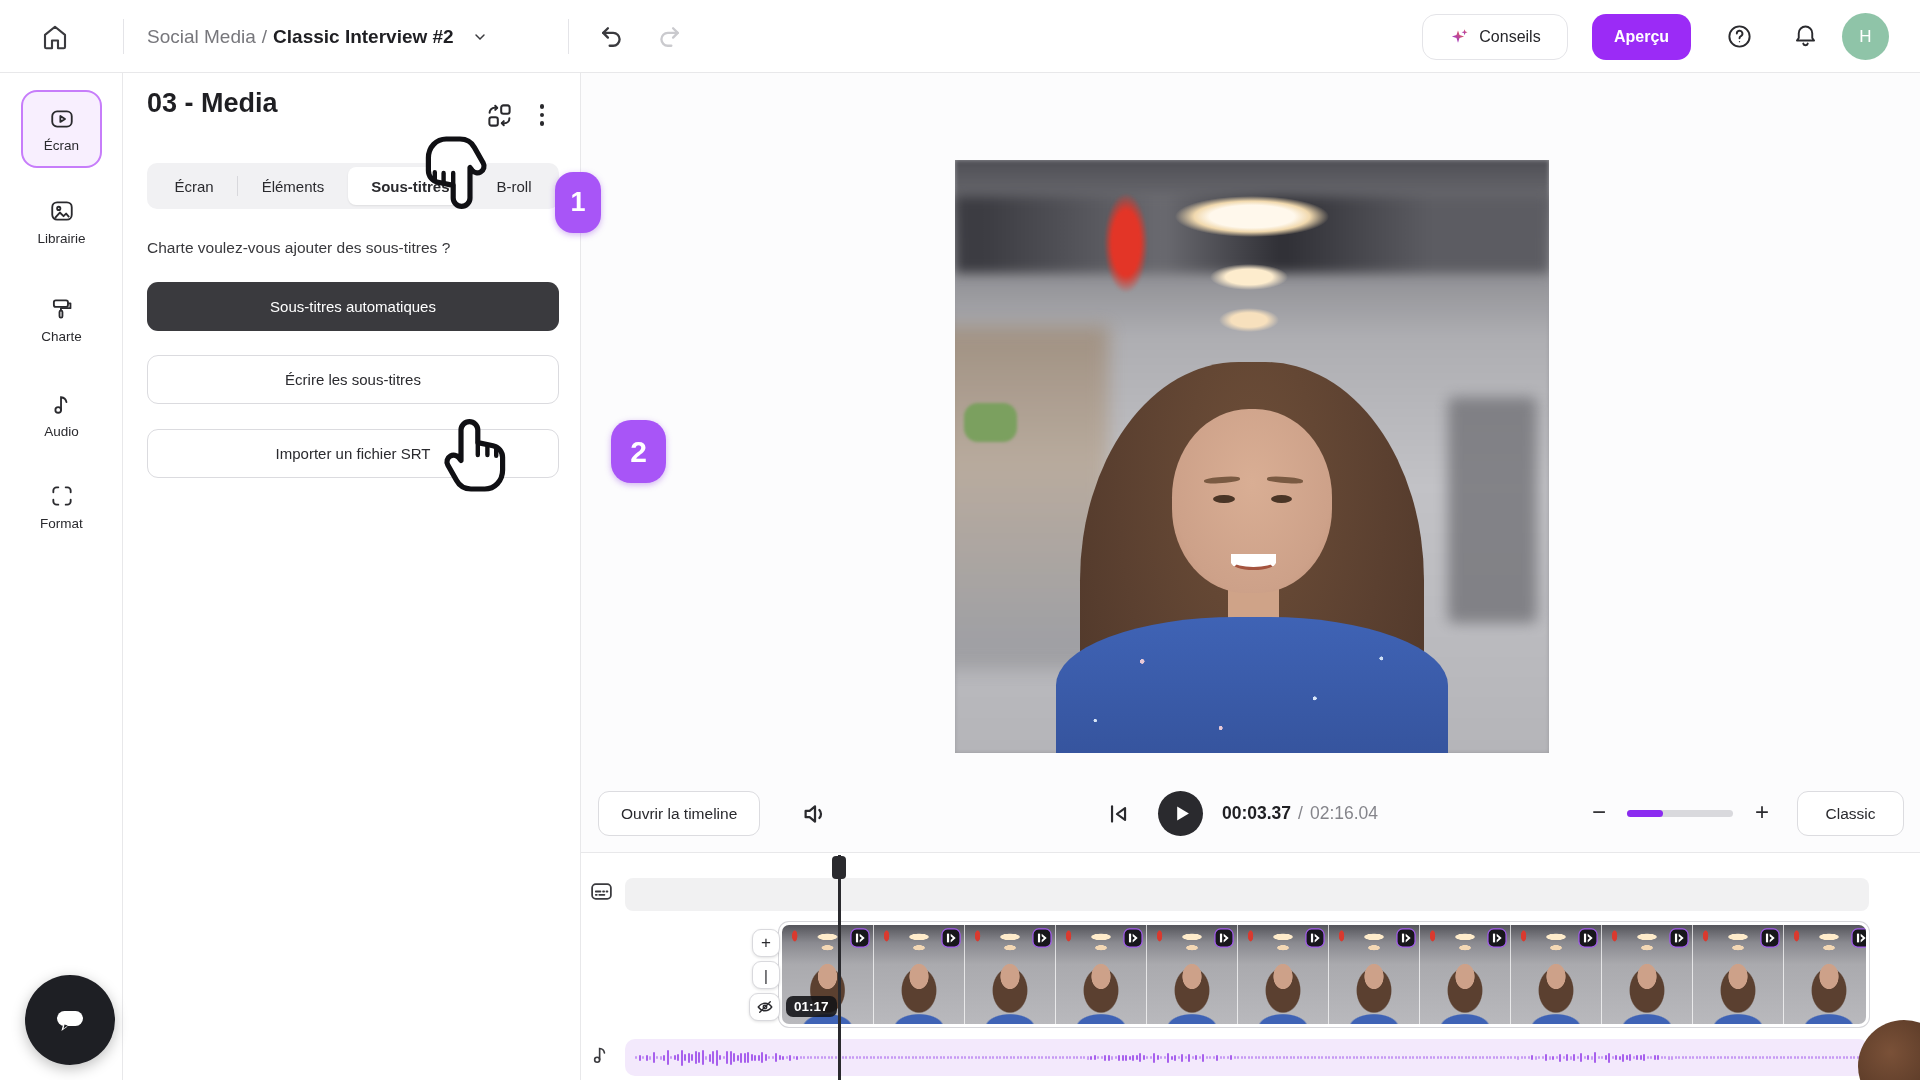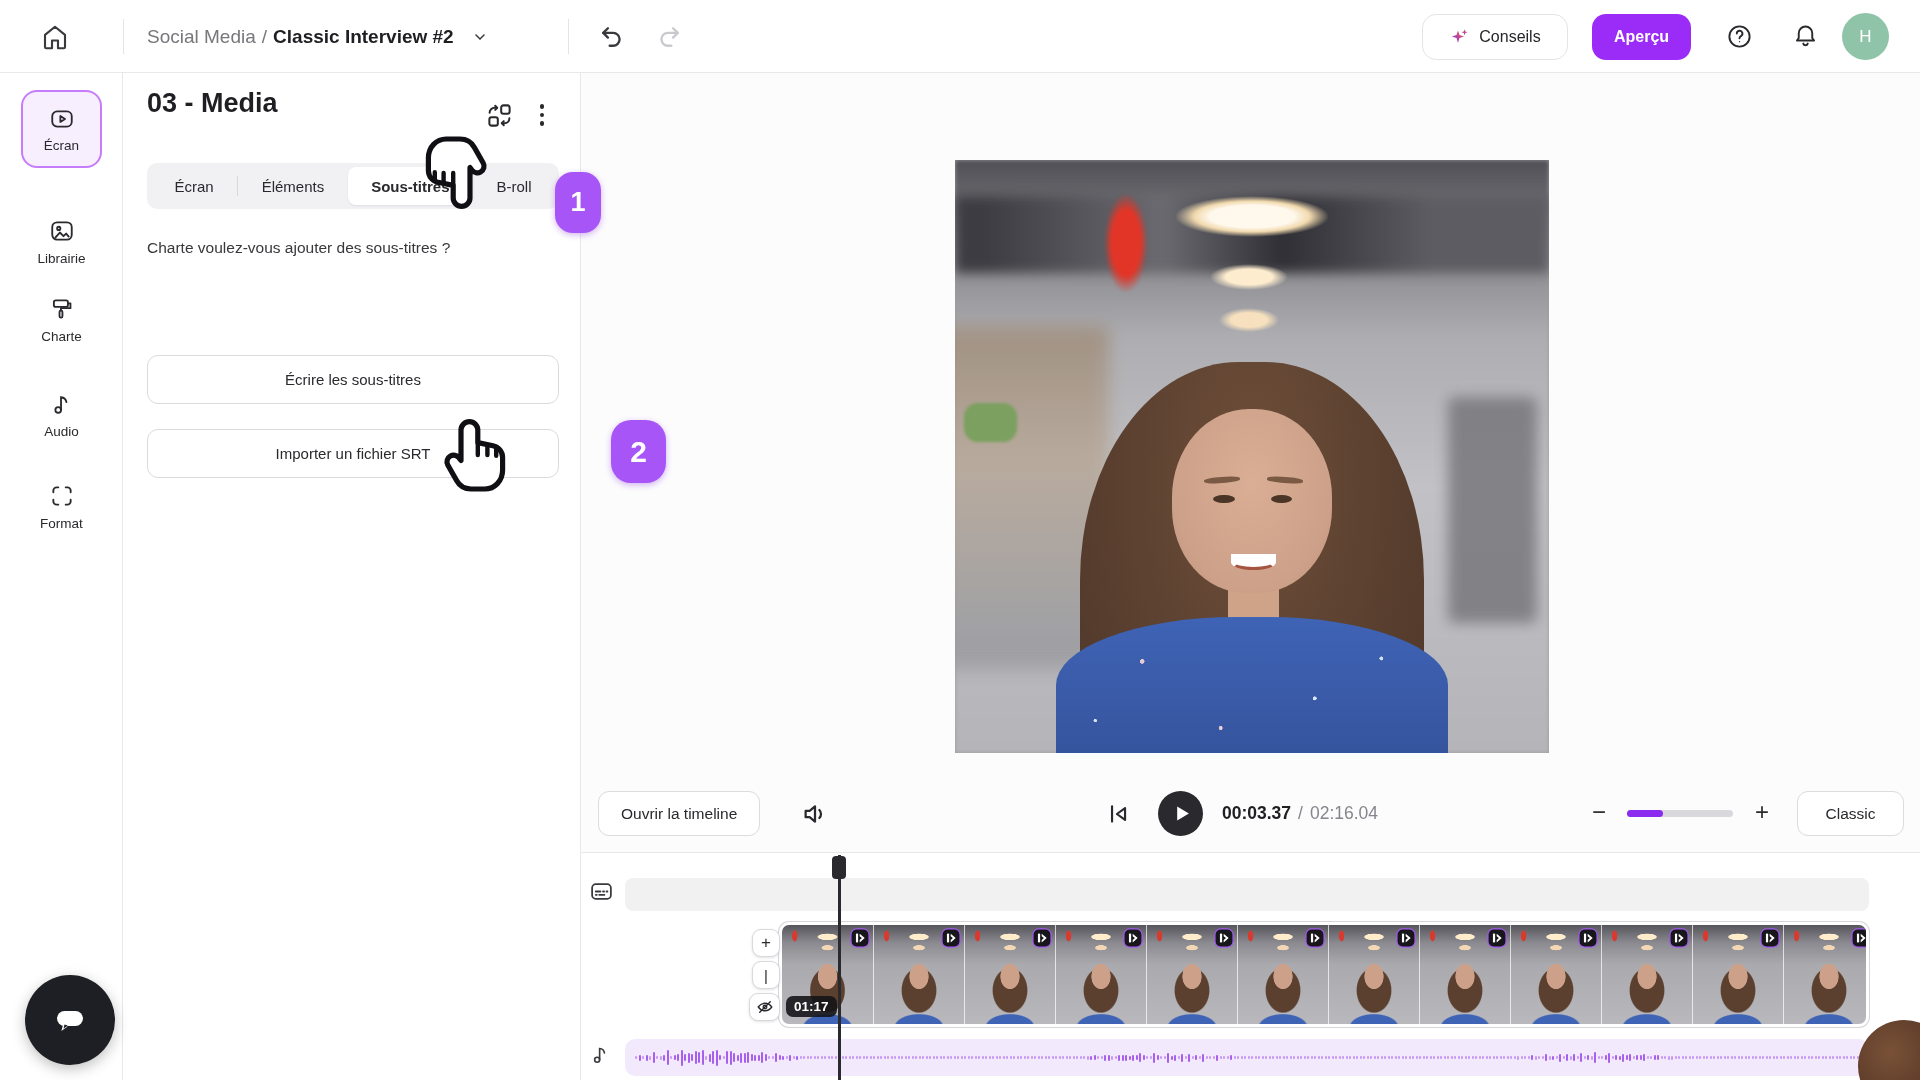--- a/index.html
+++ b/index.html
@@ -240,21 +240,21 @@
   </div>
 
   <div class="rail">
     <div class="rail-item active" style="top:17px">
       <svg width="26" height="26" viewBox="0 0 24 24" fill="none" stroke="currentColor" stroke-width="1.7" stroke-linejoin="round">
           <rect x="3" y="5" width="18" height="14" rx="4.5"></rect>
           <path d="M10.5 9.3v5.4l4.3-2.7z"></path>
         </svg>
       <span>Écran</span>
     </div>
-    <div class="rail-item" style="top:145px">
+    <div class="rail-item" style="top:125px">
       <svg width="26" height="26" viewBox="0 0 24 24" fill="none" stroke="currentColor" stroke-width="1.7" stroke-linejoin="round">
           <rect x="3" y="4" width="18" height="16" rx="4.5"></rect>
           <circle cx="9" cy="9.6" r="1.5"></circle>
           <path d="M5.6 18.4 10 13.4l3.4 3.4 2.4-2.4 2.8 3.2"></path>
         </svg>
       <span>Librairie</span>
     </div>
     <div class="rail-item" style="top:223px">
       <svg width="26" height="26" viewBox="0 0 24 24" fill="none" stroke="currentColor" stroke-width="1.7" stroke-linejoin="round">
           <rect x="4.5" y="4" width="13" height="6" rx="1.8"></rect>
@@ -307,20 +307,23 @@
       <div class="tab active">
           <span>Sous-titres</span>
         </div>
       <div class="tab">
           <span>B-roll</span>
         </div>
     </div>
 
     <div class="panel-question">Charte voulez-vous ajouter des sous-titres ?</div>
 
+    <div class="opt-btn opt-dark">
+      <span>Sous-titres automatiques</span>
+    </div>
     <div class="opt-btn opt-light opt-2">
       <span>Écrire les sous-titres</span>
     </div>
     <div class="opt-btn opt-light opt-3">
       <span>Importer un fichier SRT</span>
     </div>
 
     <div class="num-badge badge-1">
       <span>1</span>
     </div>

